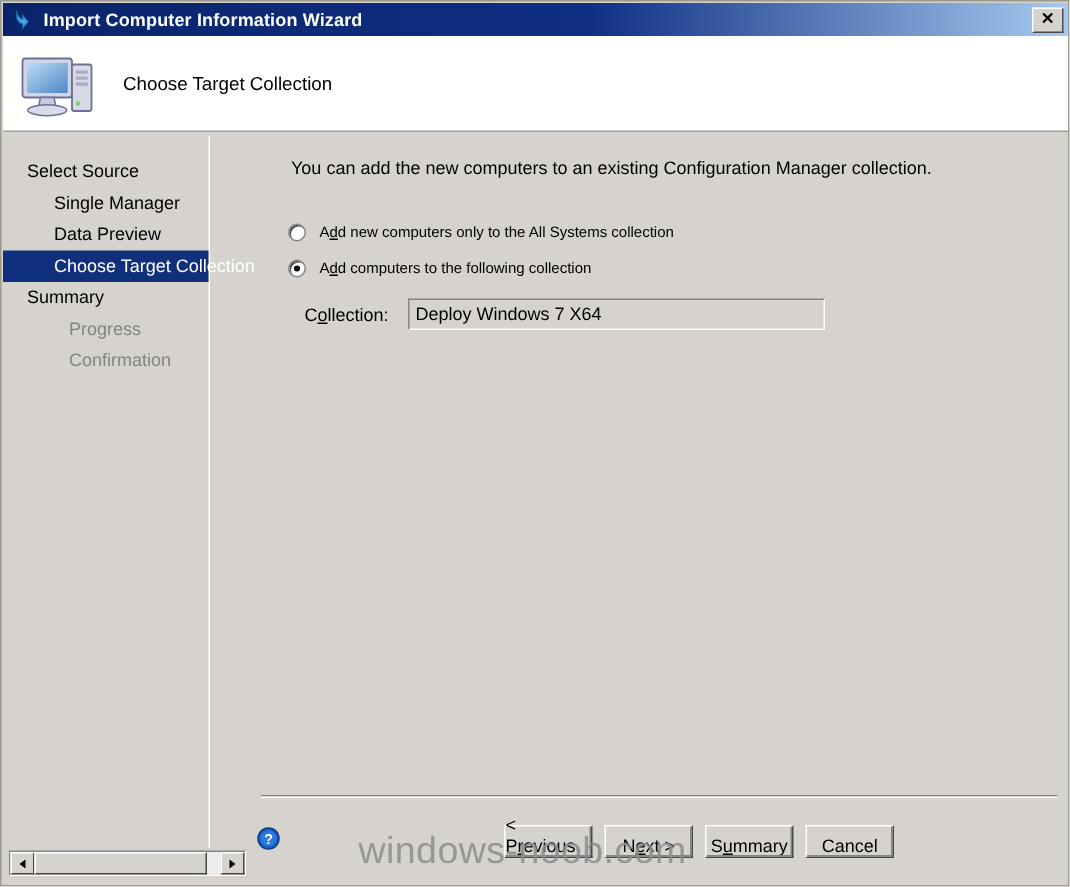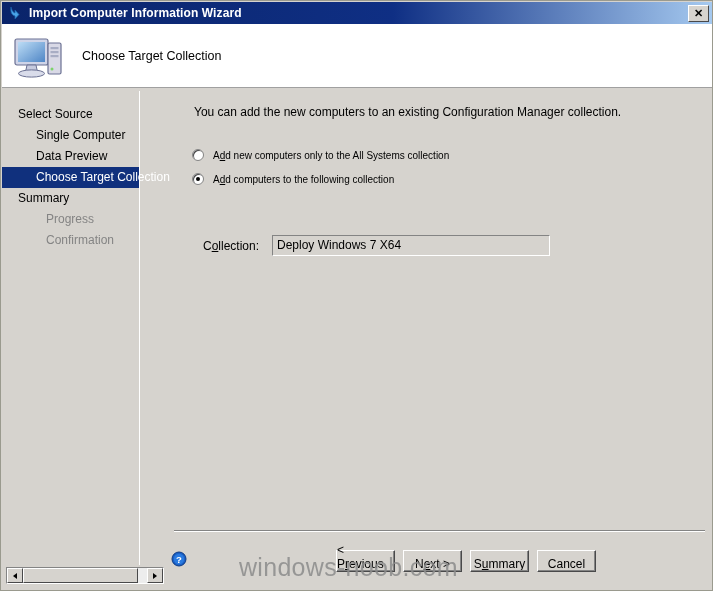--- a/index.html
+++ b/index.html
@@ -230,21 +230,20 @@
     margin-left: 9px;
     font-size: 10px;
     white-space: nowrap;
   }
 
   #collection-row {
     position: absolute;
     left: 29px; top: 108px;
     width: 500px;
     height: 22px;
-    margin-top: 36px;
   }
   #collection-label {
     position: absolute;
     left: 0; top: 4px;
     font-size: 12px;
     white-space: nowrap;
   }
   #collection-input {
     position: absolute;
     left: 69px; top: 0;
@@ -366,21 +365,21 @@
         <circle cx="40" cy="39" r="1.5" fill="#7dd36b"></circle>
       </svg>
     </div>
     <div id="header-title">Choose Target Collection</div>
   </div>
 
   <div id="body">
 
     <div id="sidebar">
       <div class="nav-item">Select Source</div>
-      <div class="nav-item sub">Single Computer</div>
+      <div class="nav-item sub">Single Manager</div>
       <div class="nav-item sub">Data Preview</div>
       <div class="nav-item sub selected">Choose Target Collection</div>
       <div class="nav-item">Summary</div>
       <div class="nav-item disabled">Progress</div>
       <div class="nav-item disabled">Confirmation</div>
     </div>
 
     <div id="sidebar-scroll">
       <div class="sb-arrow left">
           <span class="tri"></span>

